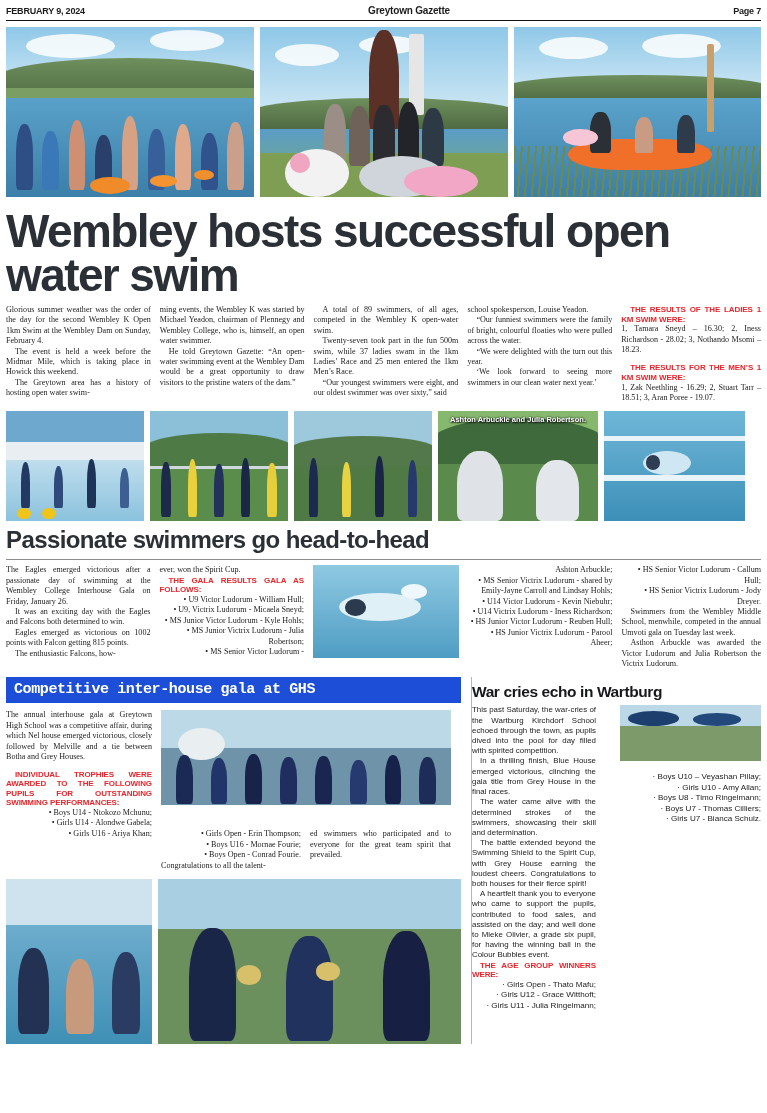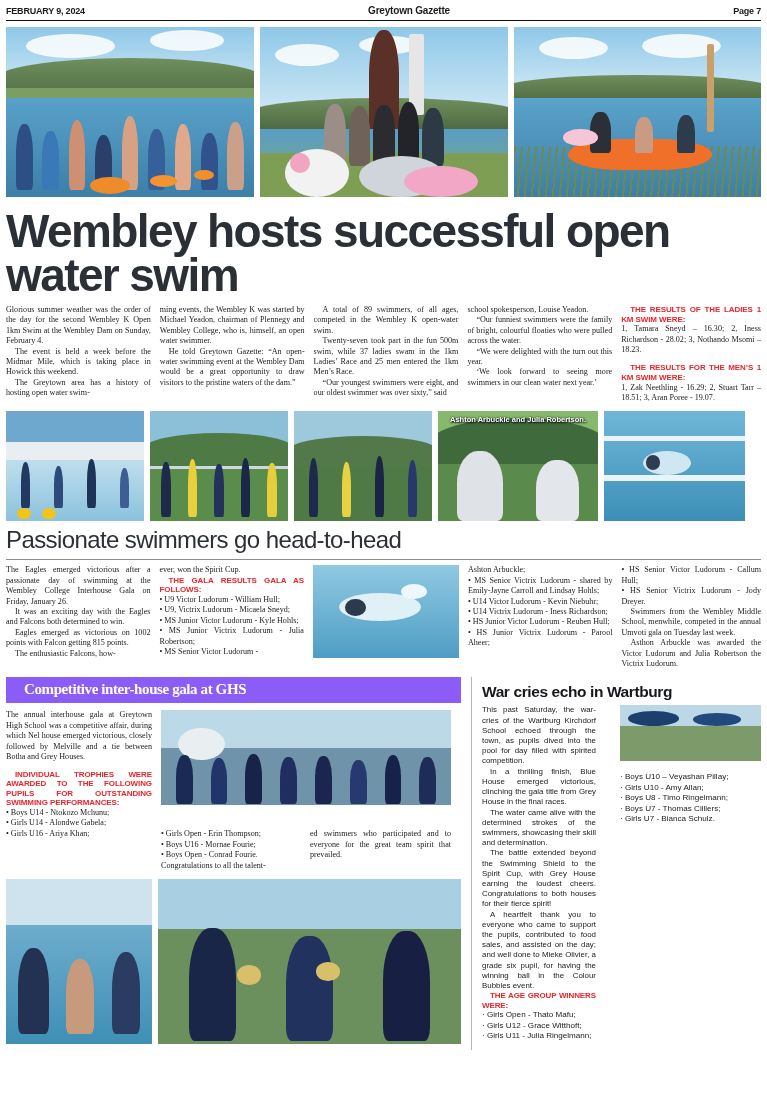--- a/index.html
+++ b/index.html
@@ -49,48 +49,48 @@
   
   .headline-main {
     font-family: "Liberation Sans", sans-serif;
     font-weight: bold; font-size: 46px; line-height: 44px;
     letter-spacing: -1.6px; color: #2b2f36;
     margin: 12px 0 8px 0;
   }
   .headline-sec {
     font-family: "Liberation Sans", sans-serif;
     font-size: 24px; line-height: 26px; letter-spacing: -0.6px;
-    color: #2b2f36; font-weight: normal;
+    color: #2b2f36; font-weight: bold;
     margin: 6px 0 5px 0;
   }
   .banner-red {
-    background: #8b5cf6; color:#fff;
-    font-family:Liberation Serif, serif;
+    background: #1d4ed8; color:#fff;
+    font-family:Liberation Mono, monospace;
     font-weight:bold; font-size:15px; letter-spacing:-0.4px;
-    padding: 4px 8px 5px 18px;
+    padding: 4px 8px 5px 8px;
   }
   .headline-blk {
     font-family:"Liberation Sans", sans-serif;
     font-weight:bold; font-size:15.5px; letter-spacing:-0.4px;
     color:#16181c; padding: 6px 0 4px 0;
   }
 
   
   .cols { display:flex; gap:9px; }
   .col { font-size: 8.1px; line-height: 10.4px; text-align: justify; }
   .col p { text-indent: 9px; }
   .col p.noind { text-indent: 0; }
   .col p + p { margin-top: 0; }
   .red-head {
     color:#e8262c; font-family:"Liberation Sans", sans-serif;
     font-weight:bold; font-size:8px; line-height:9.6px;
     text-indent:0; letter-spacing:-0.1px;
   }
   .bullets { list-style:none; }
-  .bullets li { font-size:8.1px; line-height:10.4px; text-indent:0; }
+  .bullets li { font-size:8.1px; line-height:10.4px; text-indent:0;text-align:right; }
   .sans-col { font-family:"Liberation Sans", sans-serif; font-size:7.9px; line-height:10.2px; }
   .sans-col p { text-indent: 8px; }
   .vrule { border-left:1px solid #b5b5b5; }
   .divider-thin { border-top:1px solid #8c8c8c; margin:6px 0 5px 0; }
 </style>
 </head>
 <body>
 
 <div class="page">
 
@@ -364,21 +364,21 @@
             <div class="fig" style="height:92%;width:16%;background:#1a2648"></div>
             <div class="fig" style="height:86%;width:16%;background:#22325e"></div>
             <div class="fig" style="height:90%;width:16%;background:#172043"></div>
           </div>
           <div class="blob" style="left:26%;bottom:36%;width:8%;height:12%;background:#d8c06a"></div>
           <div class="blob" style="left:52%;bottom:38%;width:8%;height:12%;background:#d8c06a"></div>
         </div>
       </div>
     </div>
 
-    <div class="vrule" style="width:290px; padding-left:10px">
+    <div class="vrule" style="width:290px; ">
       <div class="headline-blk">War cries echo in Wartburg</div>
 
       <div style="display:flex;gap:24px">
         <div class="col sans-col" style="width:140px">
           <p class="noind">This past Saturday, the war-cries of the Wartburg Kirchdorf School echoed through the town, as pupils dived into the pool for day filled with spirited competition.</p>
           <p>In a thrilling finish, Blue House emerged victorious, clinching the gala title from Grey House in the final races.</p>
           <p>The water came alive with the determined strokes of the swimmers, showcasing their skill and determination.</p>
           <p>The battle extended beyond the Swimming Shield to the Spirit Cup, with Grey House earning the loudest cheers. Congratulations to both houses for their fierce spirit!</p>
           <p>A heartfelt thank you to everyone who came to support the pupils, contributed to food sales, and assisted on the day; and well done to Mieke Olivier, a grade six pupil, for having the winning ball in the Colour Bubbles event.</p>
           <p class="red-head" style="">THE AGE GROUP WINNERS WERE:</p>

